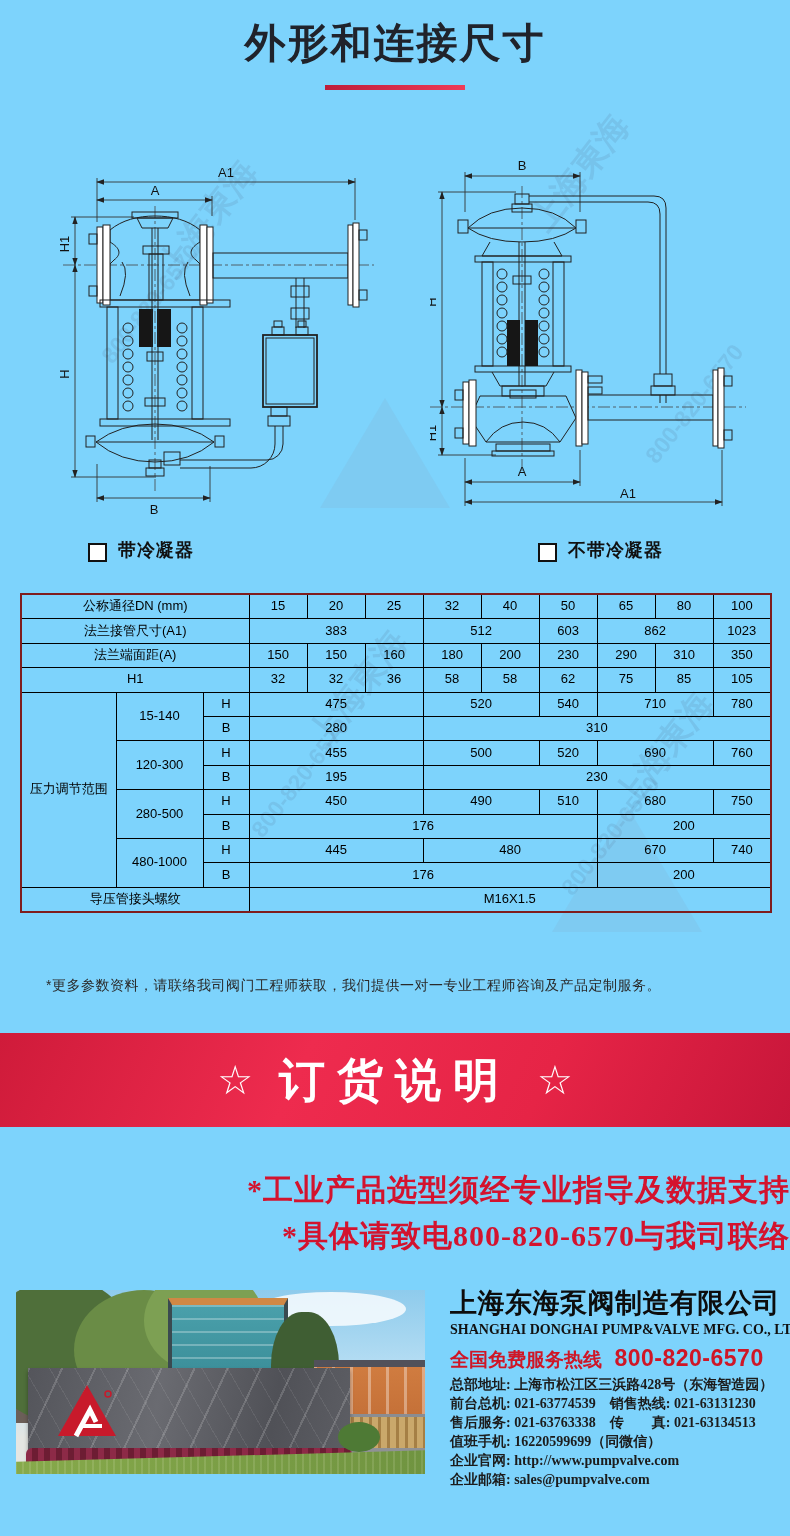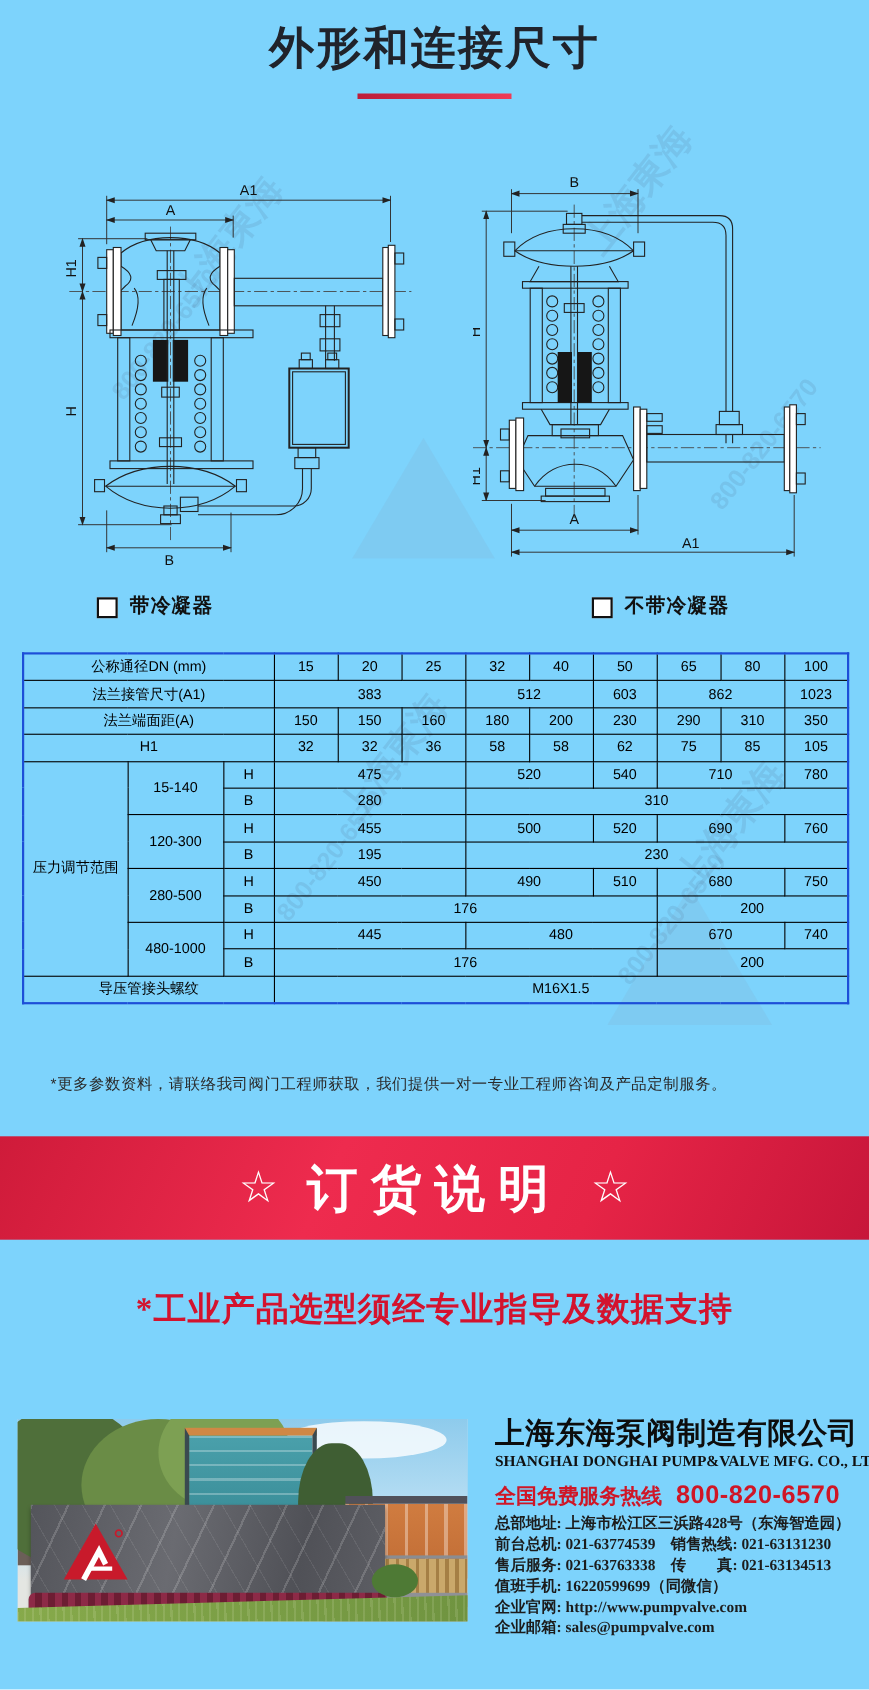--- a/index.html
+++ b/index.html
@@ -21,34 +21,34 @@
   svg .fil{fill:#fff;stroke:#222;stroke-width:1;}
   svg .blk{fill:#161616;stroke:none;}
   svg .dim{fill:none;stroke:#333;stroke-width:.9;}
   svg .cl{fill:none;stroke:#444;stroke-width:.8;stroke-dasharray:12 3 3 3;}
   svg text.dlab{font-size:13px;fill:#111;font-family:"Liberation Sans",sans-serif;}
   .caption{position:absolute;display:flex;align-items:flex-end;gap:11px;}
   .cap-box{width:15px;height:15px;border:2px solid #111;background:#fff;}
   .cap-text{font-size:18px;font-weight:700;color:#111;letter-spacing:1px;}
   
   #dims-table{position:absolute;left:20px;top:593px;border-collapse:collapse;
-      table-layout:fixed;width:750px;border:2px solid #1d4ed8;}
+      table-layout:fixed;width:750px;border:2px solid #7f1d1d;}
   #dims-table td{border:1px solid #000;height:23.4px;text-align:center;vertical-align:middle;
       font-size:13px;color:#000;padding:0 1px;line-height:1.15;}
   
   .note{position:absolute;left:46px;top:977px;font-size:14px;color:#2a2a2a;letter-spacing:.5px;}
   
   .banner{position:absolute;left:0;top:1033px;width:100%;height:94px;
       background:linear-gradient(115deg,#cf1b3a 0%,#ee2b4e 38%,#e62446 68%,#c7163a 100%);
       display:flex;align-items:center;justify-content:center;gap:26px;}
   .banner .star{color:#fff;font-size:40px;font-weight:400;line-height:1;}
   .banner .btxt{color:#fff;font-size:46px;font-weight:800;letter-spacing:12px;line-height:1;
       font-family:"Liberation Sans",sans-serif;}
   
-  .bullet{position:absolute;left:0;width:100%;text-align:center;color:#d3132e;
+  .bullet{position:absolute;left:0;width:100%;text-align:right;color:#d3132e;
       font-family:"Liberation Serif",serif;font-weight:700;font-size:30px;letter-spacing:1px;}
   
   .photo{position:absolute;left:16px;top:1290px;width:409px;height:184px;overflow:hidden;background:#bcd9ec;}
   .ph{position:absolute;}
   .blob{position:absolute;border-radius:50%;}
   .sign-wall{position:absolute;left:12px;top:78px;width:322px;height:96px;
       background:linear-gradient(100deg,#54555b,#6a6b71 40%,#505157 75%,#5d5e64);
       box-shadow:0 3px 4px rgba(0,0,0,.35);}
   .sign-wall .marble{position:absolute;inset:0;
       background:repeating-linear-gradient(115deg,rgba(255,255,255,.16) 0 2px,transparent 2px 30px),
@@ -432,20 +432,21 @@
 
   <div class="note">*更多参数资料，请联络我司阀门工程师获取，我们提供一对一专业工程师咨询及产品定制服务。</div>
 
   <div class="banner">
     <span class="star">☆</span>
     <span class="btxt">订货说明</span>
     <span class="star">☆</span>
   </div>
 
   <div class="bullet" style="top:1170px">*工业产品选型须经专业指导及数据支持</div>
+  <div class="bullet" style="top:1216px">*具体请致电800-820-6570与我司联络</div>
 
   <div class="photo">
     <div class="ph" style="inset:0;background:linear-gradient(180deg,#8ecbec 0%,#c2e3f5 55%,#e4e6e2 80%);"></div>
     <div class="blob" style="left:240px;top:2px;width:150px;height:34px;background:rgba(255,255,255,.8);"></div>
     <div class="ph" style="left:0;top:28px;width:58px;height:105px;background:#6b5f58;"></div>
     <div class="blob" style="left:-30px;top:-12px;width:150px;height:145px;background:#4f6f3a;"></div>
     <div class="blob" style="left:58px;top:0px;width:140px;height:120px;background:#6a8c46;"></div>
     <div class="blob" style="left:128px;top:-22px;width:120px;height:105px;background:#7da053;"></div>
     <div class="ph" style="left:152px;top:8px;width:112px;height:130px;
          background:repeating-linear-gradient(180deg,rgba(255,255,255,.28) 0 2px,rgba(0,0,0,0) 2px 13px),linear-gradient(180deg,#4aa0ab,#2e7f8a);

